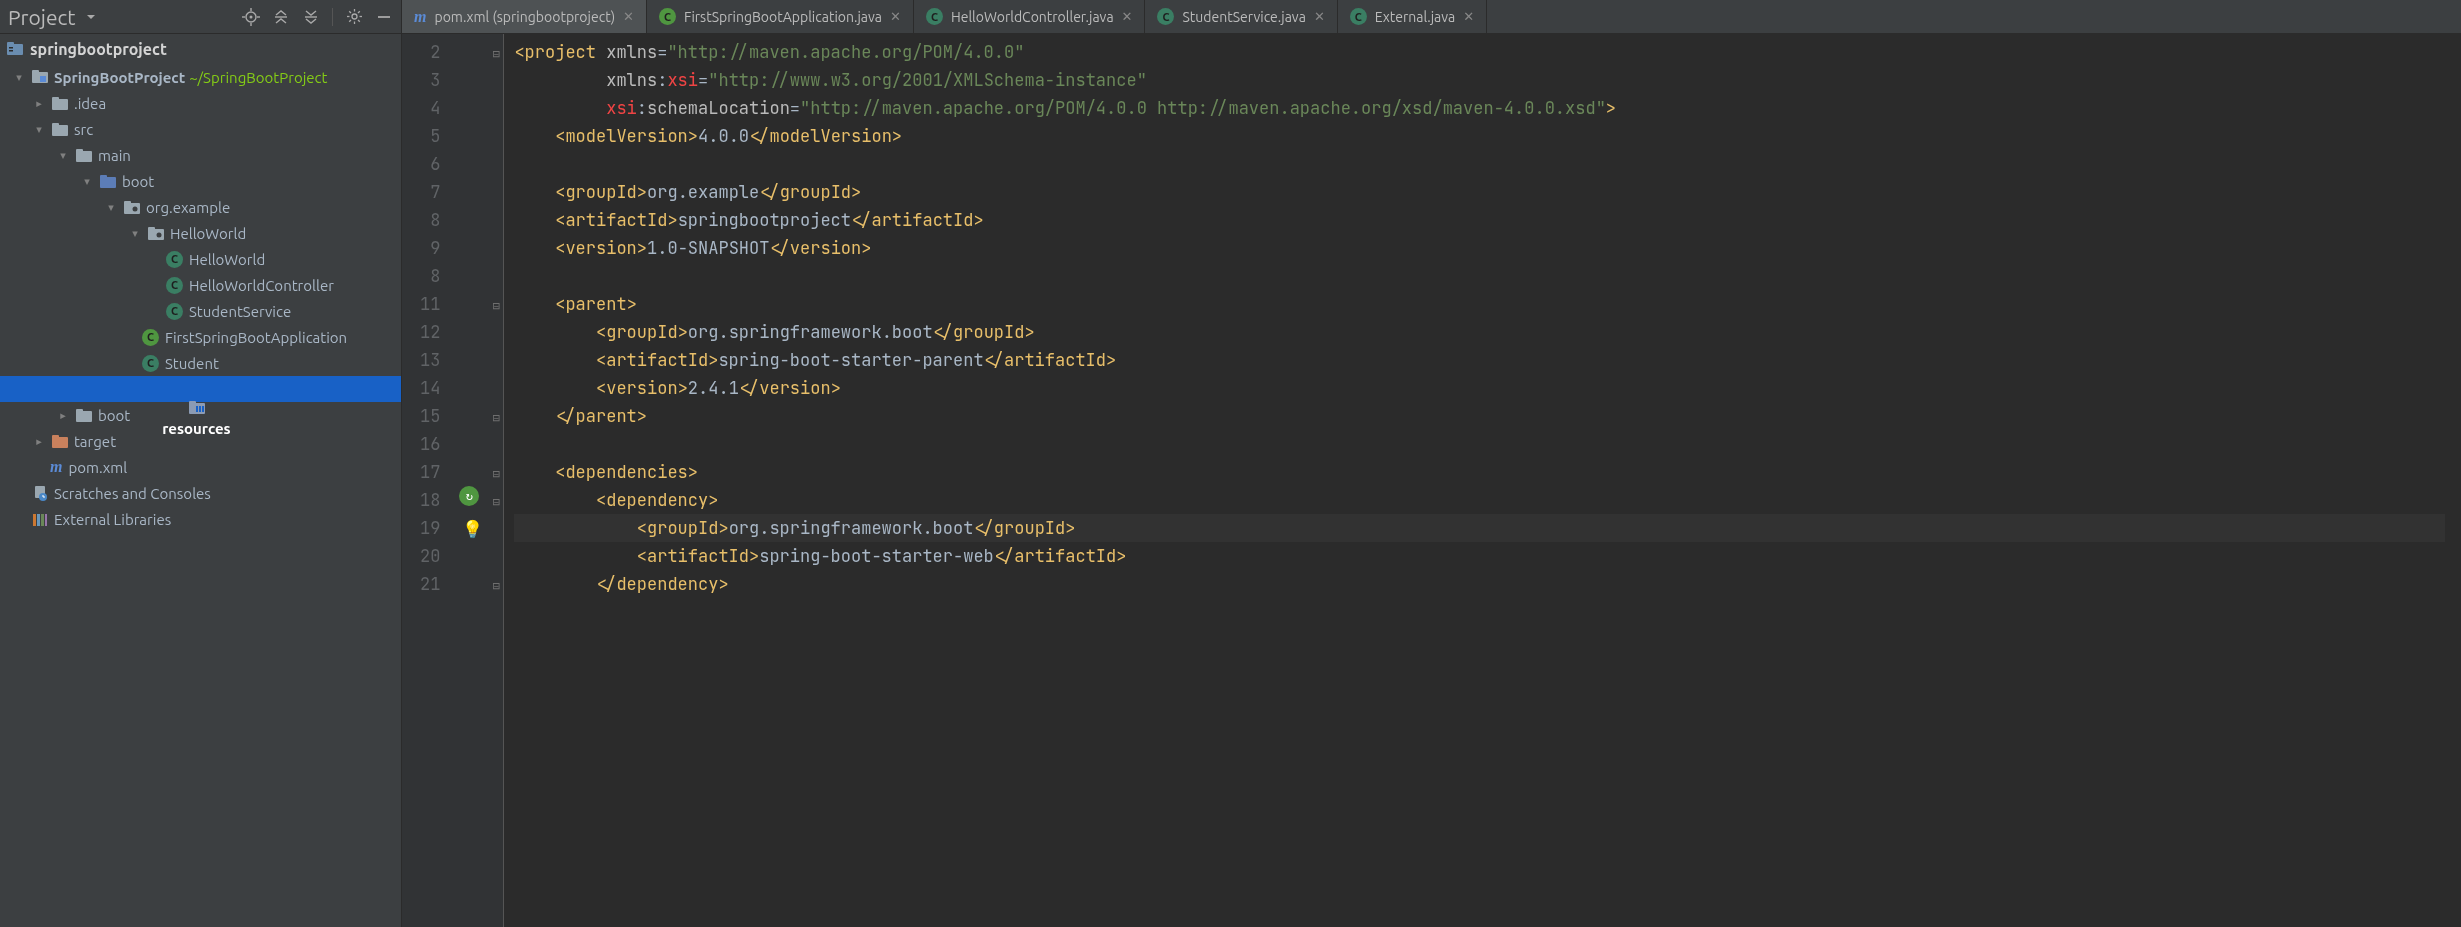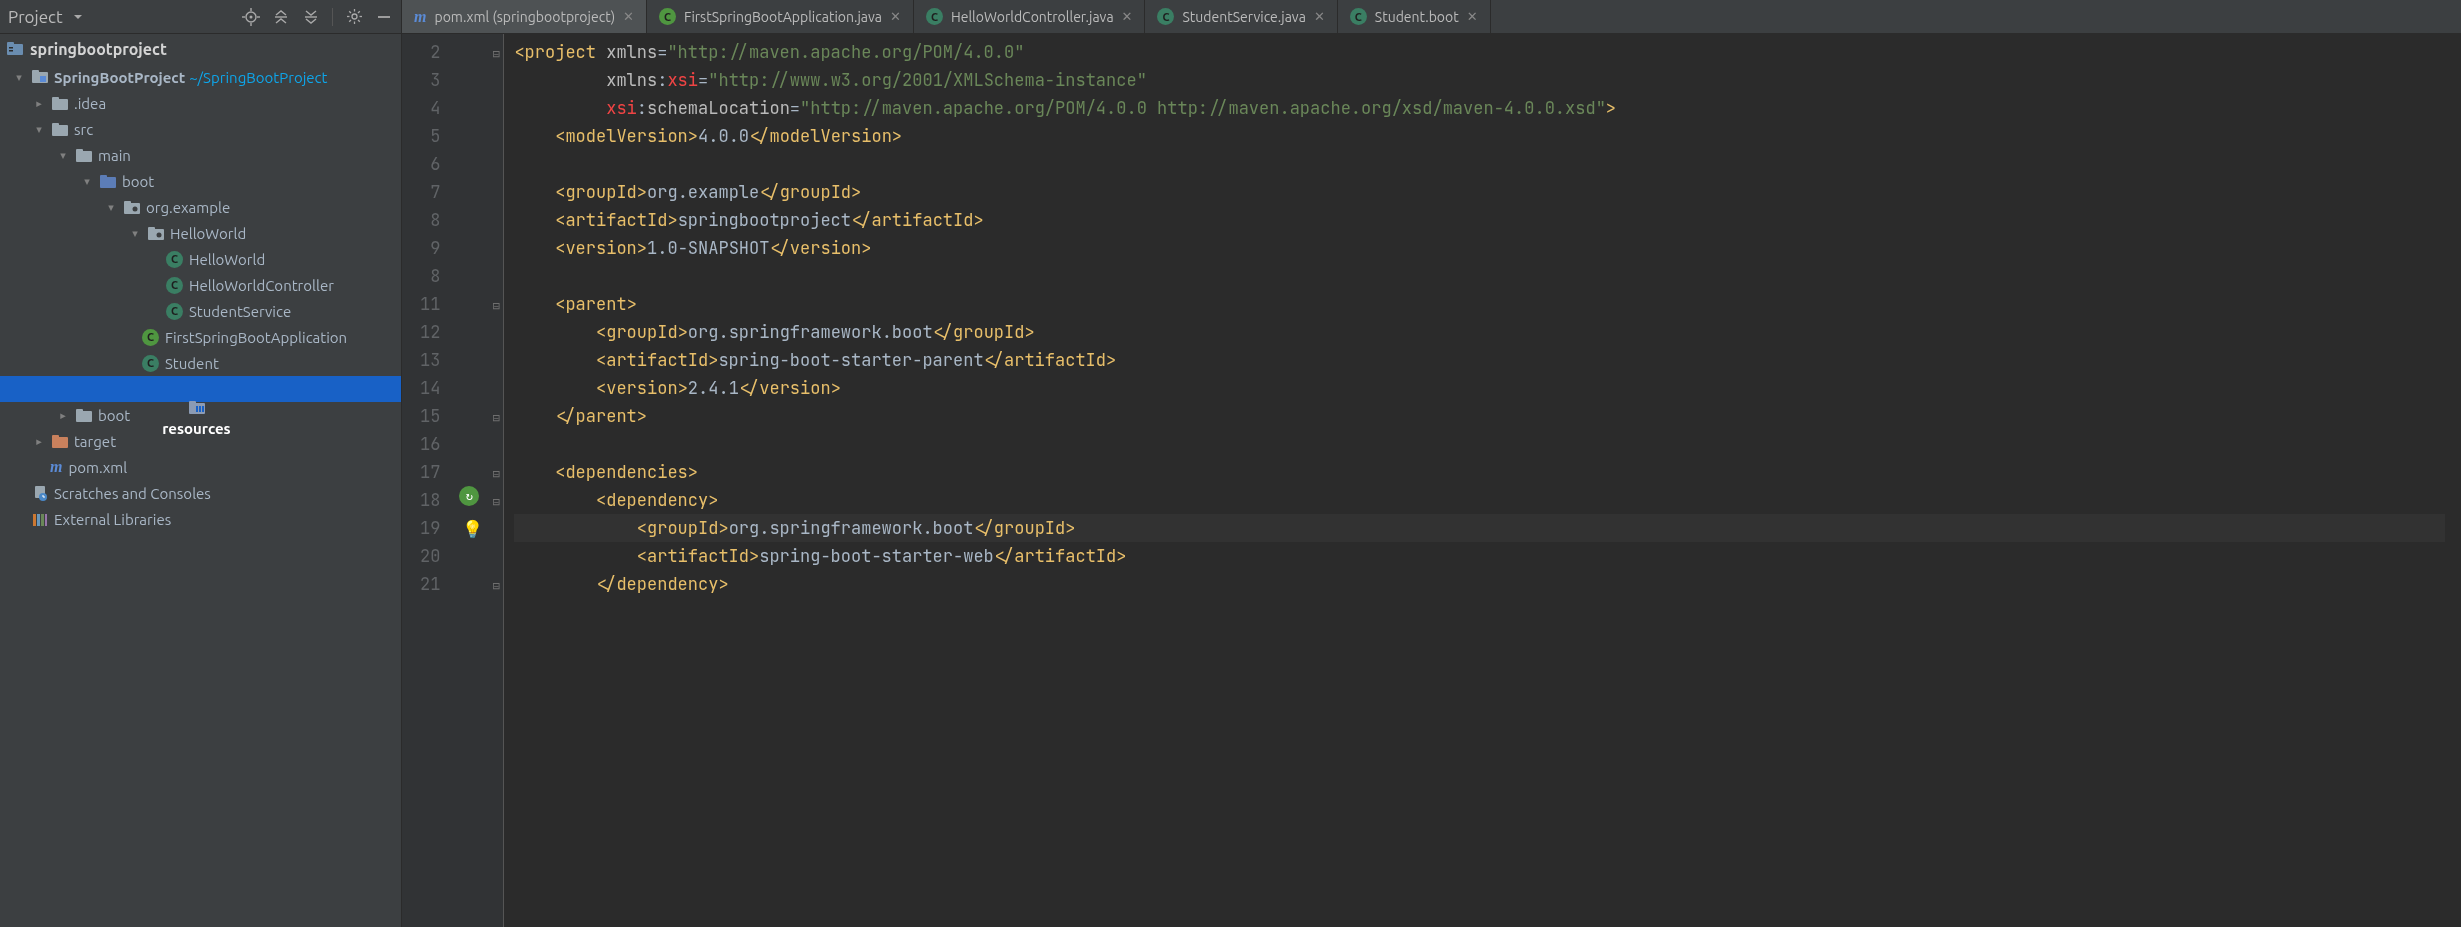--- a/index.html
+++ b/index.html
@@ -16,42 +16,42 @@
 }
 .top { display: flex; height: 100%; }
 .sidebar { width: 402px; background: #3c3f41; display: flex; flex-direction: column; border-right: 1px solid #2b2b2b; }
 .sidebar-header {
   display: flex; align-items: center; justify-content: space-between;
   padding: 4px 8px; background: #3c3f41; height: 34px;
   border-bottom: 1px solid #2b2b2b;
 }
 .sidebar-header-left { display: flex; align-items: center; gap: 6px; }
 .sidebar-header-right { display: flex; align-items: center; gap: 12px; }
-.proj-label { color: #bbbbbb; font-size: 17px; }
+.proj-label { color: #bbbbbb; font-size: 21px; }
 .icon-btn { color: #a9a9a9; cursor: pointer; display: inline-flex; align-items: center; justify-content: center; width: 18px; height: 18px; }
 .root-row {
   display: flex; align-items: center; gap: 6px; padding: 4px 6px 4px 6px;
   font-weight: bold; color: #d4d4d4; font-size: 16px; height: 30px;
 }
 .tree { flex: 1; overflow: auto; font-size: 15px; }
 .tree-row { display: flex; align-items: center; height: 26px; gap: 6px; padding-right: 8px; cursor: pointer; white-space: nowrap; }
 .tree-row.selected { background: #1861c6; color: #fff; flex-direction: column; }
 .indent { display: inline-block; }
 .chev { width: 14px; display: inline-flex; justify-content: center; color: #808080; font-size: 11px; }
 .folder-icon { color: #9aa7b0; }
 .folder-icon.orange { color: #c9815d; }
 .folder-icon.blue { color: #5c7db7; }
 .folder-icon.res { color: #4a6da7; }
 .icon-circle { width: 17px; height: 17px; border-radius: 50%; display: inline-flex; align-items: center; justify-content: center; font-size: 11px; font-weight: bold; }
 .icon-java { background: #3a7e63; color: #1e1e1e; }
 .icon-spring { background: #4f9640; color: #1e1e1e; }
 .icon-maven { color: #5b8bd6; font-weight: bold; font-style: italic; font-size: 16px; font-family: Georgia, serif; }
 .icon-lib { color: #6bbdd8; }
 .icon-scratch { color: #6bbdd8; }
-.label-sec { color: #0ea5e9; margin-left: 4px; }
+.label-sec { color: #84cc16; margin-left: 4px; }
 .proj-icon { color: #6a8db0; }
 
 .editor-area { flex: 1; display: flex; flex-direction: column; background: #2b2b2b; }
 .tabs { display: flex; background: #3c3f41; height: 34px; border-bottom: 1px solid #2b2b2b; }
 .tab { display: flex; align-items: center; gap: 8px; padding: 0 12px; color: #bbbbbb; font-size: 14px; cursor: pointer; border-right: 1px solid #2b2b2b; }
 .tab.active { background: #4e5254; }
 .tab .close { color: #888; font-size: 13px; }
 .editor { flex: 1; display: flex; font-family: "JetBrains Mono", Menlo, Consolas, monospace; font-size: 17px; line-height: 28px; overflow: hidden; }
 .gutter-nums { background: #313335; color: #606366; text-align: right; padding: 4px 14px 4px 18px; user-select: none; }
 .gutter-marks { background: #313335; width: 34px; position: relative; }
@@ -355,21 +355,21 @@
         <span>HelloWorldController.java</span>
         <span class="close">✕</span>
       </div>
       <div class="tab">
         <span class="icon-circle icon-java">C</span>
         <span>StudentService.java</span>
         <span class="close">✕</span>
       </div>
       <div class="tab">
         <span class="icon-circle icon-java">C</span>
-        <span>Student.boot</span>
+        <span>External.java</span>
         <span class="close">✕</span>
       </div>
     </div>
 
     <div class="editor">
       <div class="gutter-nums" id="gutter-nums">
           <div class="code-line">2</div>
           <div class="code-line">3</div>
           <div class="code-line">4</div>
           <div class="code-line">5</div>

